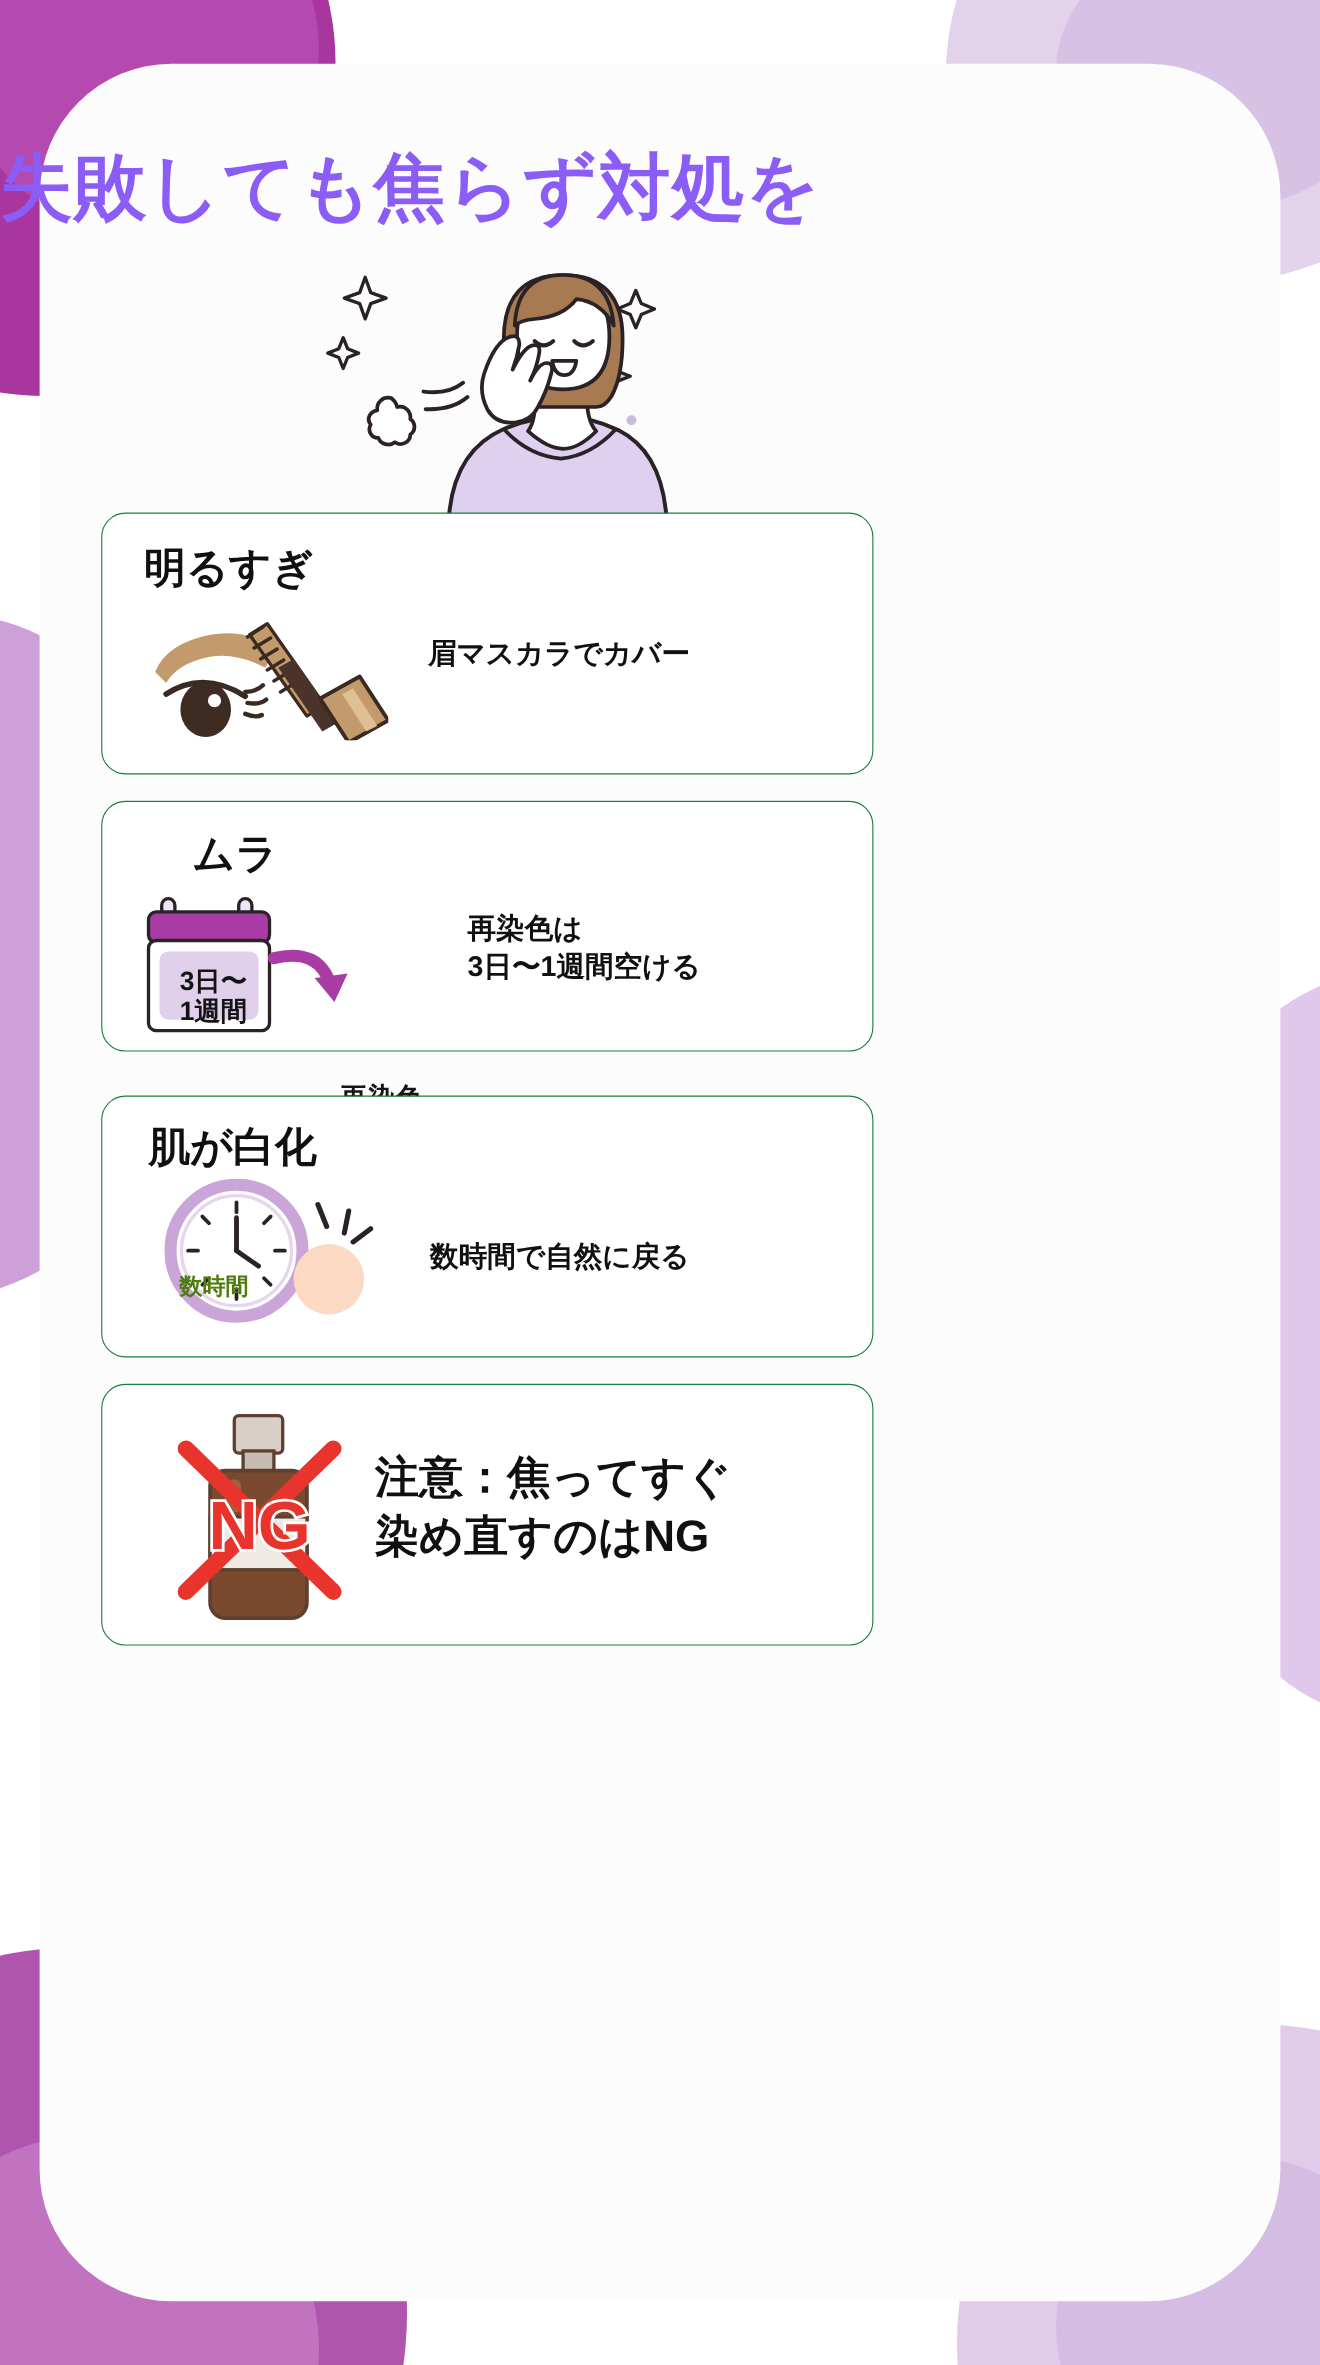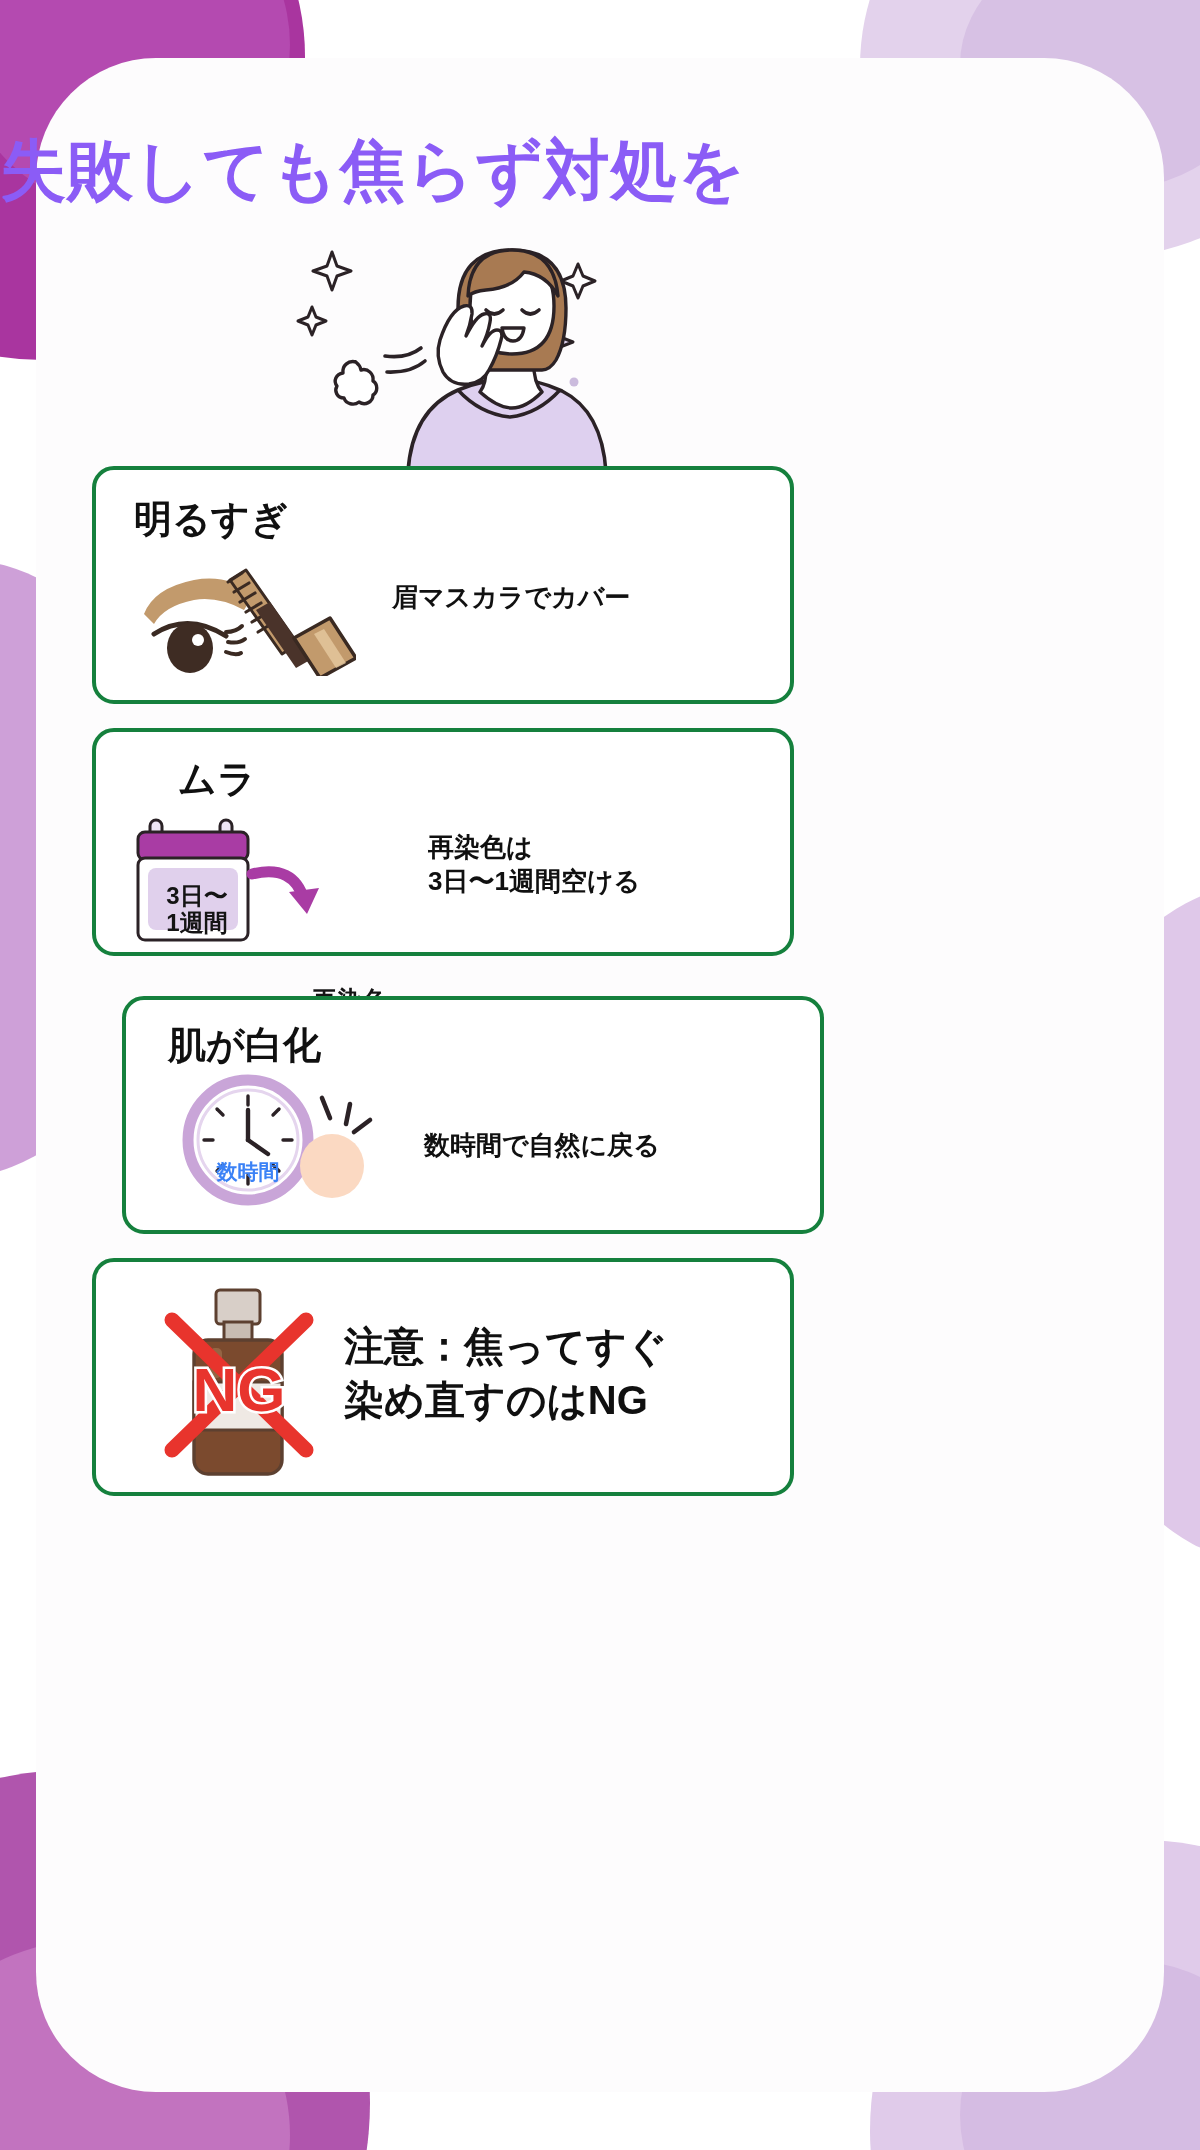--- a/index.html
+++ b/index.html
@@ -115,27 +115,27 @@
     left: 290px; top: 222px;
     width: 330px; height: 250px;
   }
   .hero svg { display: block; }
 
   
   .card {
     position: absolute;
     left: 92px;
     width: 702px;
-    border: 4px solid #15803d;
+    border: 1px solid #15803d;
     border-radius: 22px;
     background: #ffffff;
   }
   .card-1 { top: 466px;  height: 238px; }
   .card-2 { top: 728px;  height: 228px; }
-  .card-3 { top: 996px;  height: 238px; margin-left: 30px; }
+  .card-3 { top: 996px;  height: 238px; }
   .card-4 { top: 1258px; height: 238px; }
 
   .card-head {
     position: absolute;
     font-size: 38px;
     font-weight: 700;
     color: #101010;
     white-space: nowrap;
   }
   .card-1 .card-head { left: 38px; top: 24px; }
@@ -177,24 +177,23 @@
     left: 178px; top: 170px;
     font-size: 25px;
     font-weight: 700;
     color: #141414;
     white-space: nowrap;
   }
   .clock-label {
     position: absolute;
     left: 22px; top: 84px;
     width: 104px;
-    text-align: center;
     font-size: 21px;
     font-weight: 700;
-    color: #3b82f6;
+    color: #4d7c0f;
     white-space: nowrap;
   }
 </style>
 </head>
 <body>
 
 <div class="stage">
 
   <div class="blob blob-tl"></div>
   <div class="blob blob-tl2"></div>

